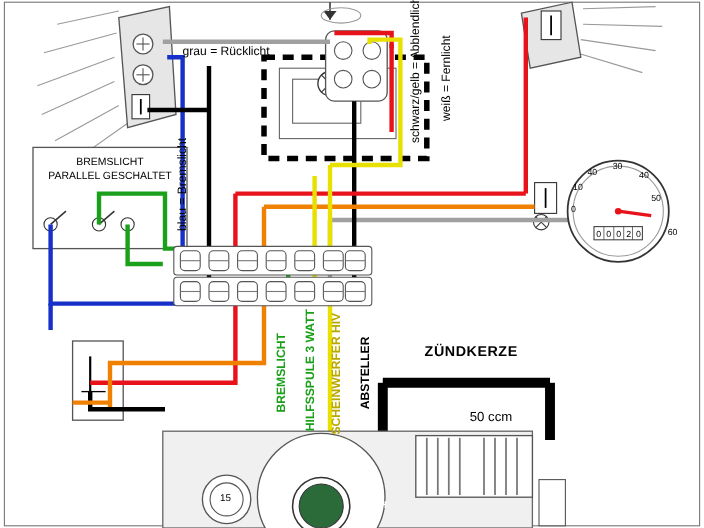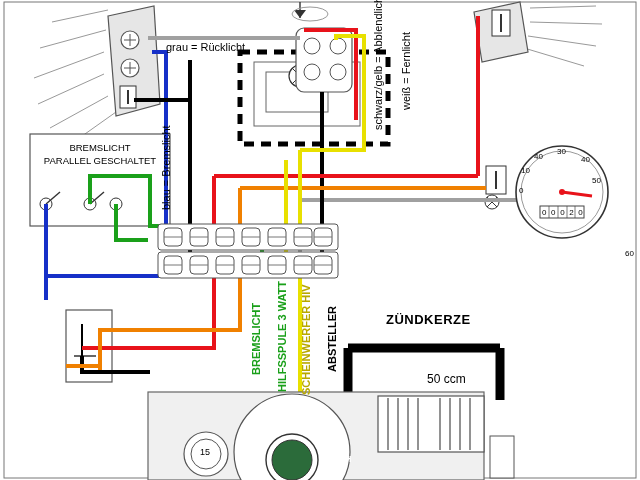--- a/index.html
+++ b/index.html
@@ -263,19 +263,19 @@
 
   <div class="lbl" style="left:404px;top:372px;font-size:12px;margin-left:23px;">50 ccm</div>
 
 
   <div class="lbl" style="left:519px;top:186px;font-size:8px;">0</div>
   <div class="lbl" style="left:521px;top:166px;font-size:8px;">10</div>
   <div class="lbl" style="left:534px;top:152px;font-size:8px;">40</div>
   <div class="lbl" style="left:557px;top:147px;font-size:8px;">30</div>
   <div class="lbl" style="left:581px;top:155px;font-size:8px;">40</div>
   <div class="lbl" style="left:592px;top:176px;font-size:8px;">50</div>
-  <div class="lbl" style="left:625px;top:207px;font-size:8px;margin-top:42px;">60</div>
+  <div class="lbl" style="left:607px;top:207px;font-size:8px;">60</div>
   <div class="lbl" style="left:542px;top:208px;font-size:8px;letter-spacing:1.2px;">0 0 0 2 0</div>
 
   <div class="lbl" style="left:200px;top:447px;font-size:9px;">15</div>
   <div class="lbl" style="left:278px;top:454px;font-size:9px;color:#fff;font-weight:bold;margin-left:48px;">PUCH</div>
 
 </div>
 
 </body></html>

